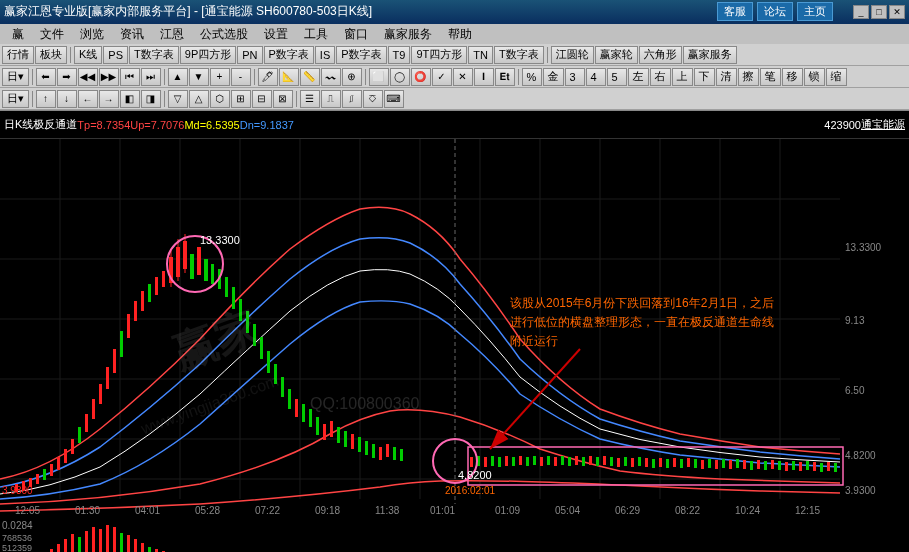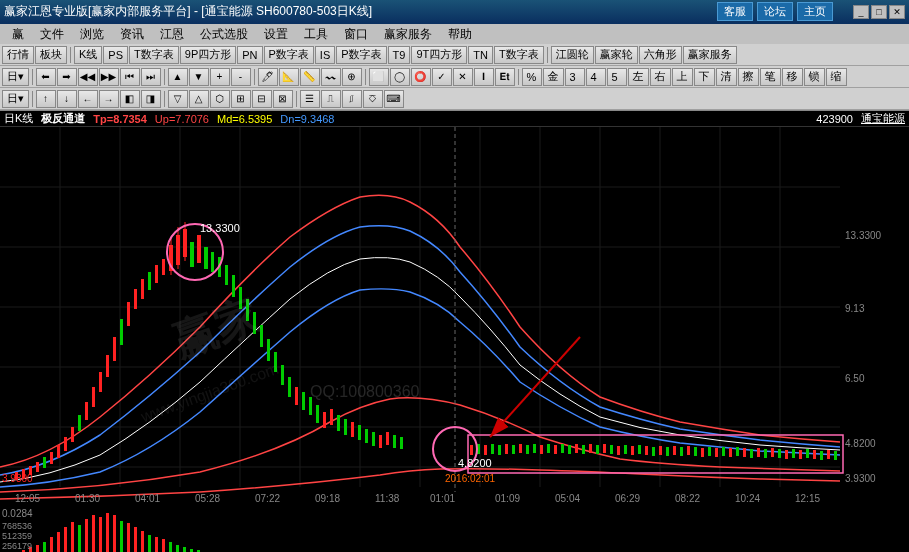--- a/index.html
+++ b/index.html
@@ -21,21 +21,21 @@
     #toolbars { background: #c0c0c0; border-bottom: 1px solid #888; }
     .toolbar-row { display: flex; align-items: center; height: 22px; padding: 1px 2px; gap: 1px; border-bottom: 1px solid #a0a0a0; background: #d0d0d0; flex-wrap: wrap; overflow: hidden; }
     .tb-btn { background: linear-gradient(to bottom, #e8e8e8, #c8c8c8); border: 1px solid #888; padding: 1px 4px; font-size: 11px; color: #000; cursor: pointer; white-space: nowrap; min-width: 20px; text-align: center; height: 18px; display: inline-flex; align-items: center; }
     .tb-sep { width: 1px; height: 16px; background: #888; margin: 0 2px; }
     .tb-btn-icon { background: linear-gradient(to bottom, #e8e8e8, #c8c8c8); border: 1px solid #888; width: 20px; height: 18px; display: inline-flex; align-items: center; justify-content: center; cursor: pointer; font-size: 10px; }
 
     
     #chart-area { background: #000; position: relative; width: 909px; height: 380px; overflow: hidden; }
 
     
-    #info-bar { background: #000; height: 16px; display: flex; align-items: center; padding: 0 4px; color: #ddd; font-size: 11px; gap: 8px; border-bottom: 1px solid #333; }
+    #info-bar { background: #000; height: 28px; display: flex; align-items: center; padding: 0 4px; color: #ddd; font-size: 11px; border-bottom: 1px solid #333; }
 
     
     #bottom-area { background: #000; height: 110px; position: relative; }
 
     
     #main-chart { position: absolute; top: 0; left: 0; width: 100%; height: 100%; }
 
     
     .chart-annotation { position: absolute; color: #ff6600; font-size: 12px; line-height: 1.6; }
 
@@ -163,25 +163,25 @@
     <button class="tb-btn-icon">☰</button>
     <button class="tb-btn-icon">⎍</button>
     <button class="tb-btn-icon">⎎</button>
     <button class="tb-btn-icon">⎏</button>
     <button class="tb-btn-icon">⌨</button>
   </div>
 </div>
 
 <div id="info-bar">
   <span style="color:#fff;">日K线</span>
-  <span style="color:#fff;font-weight:bold;">极反通道</span>
-  <span style="color:#ff4444;font-weight:bold;">Tp=8.7354</span>
+  <span style="color:#fff;">极反通道</span>
+  <span style="color:#ff4444;">Tp=8.7354</span>
   <span style="color:#ff4444;text-align:right;">Up=7.7076</span>
   <span style="color:#ffff00;">Md=6.5395</span>
-  <span style="color:#4499ff;">Dn=9.3468</span>
+  <span style="color:#4499ff;">Dn=9.1837</span>
   <span style="color:#4499ff;margin-top:40px;">Bt=3.5549</span>
   <span style="flex:1;"></span>
   <span style="color:#fff;">423900</span>
   <span style="color:#fff;text-decoration:underline;">通宝能源</span>
 </div>
 
 <div id="chart-area">
   <svg id="main-chart" viewBox="0 0 909 380" xmlns="http://www.w3.org/2000/svg">
 
     <rect width="909" height="380" fill="#000000"></rect>
@@ -379,20 +379,25 @@
       <marker id="arrowhead" markerWidth="10" markerHeight="7" refX="10" refY="3.5" orient="auto">
         <polygon points="0 0, 10 3.5, 0 7" fill="#cc0000"></polygon>
       </marker>
     </defs>
 
     <text x="200" y="105" fill="#ffffff" font-size="11">13.3300</text>
 
     <text x="458" y="340" fill="#ffffff" font-size="11">4.8200</text>
   </svg>
 
+  <div class="chart-annotation" style="top:155px; left:510px; width:280px;">
+    <span style="white-space:pre-line; color:#ff6600; font-size:12px;">该股从2015年6月份下跌回落到16年2月1日，之后
+进行低位的横盘整理形态，一直在极反通道生命线
+附近运行</span>
+  </div>
 </div>
 
 <div id="bottom-area">
   <div id="vol-panel">
     <svg width="909" height="55">
       <rect width="909" height="55" fill="#000"></rect>
 
       <text x="2" y="10" fill="#888" font-size="10">0.0284</text>
 
       <rect x="15" y="45" width="3" height="3" fill="#ff2222"></rect>

